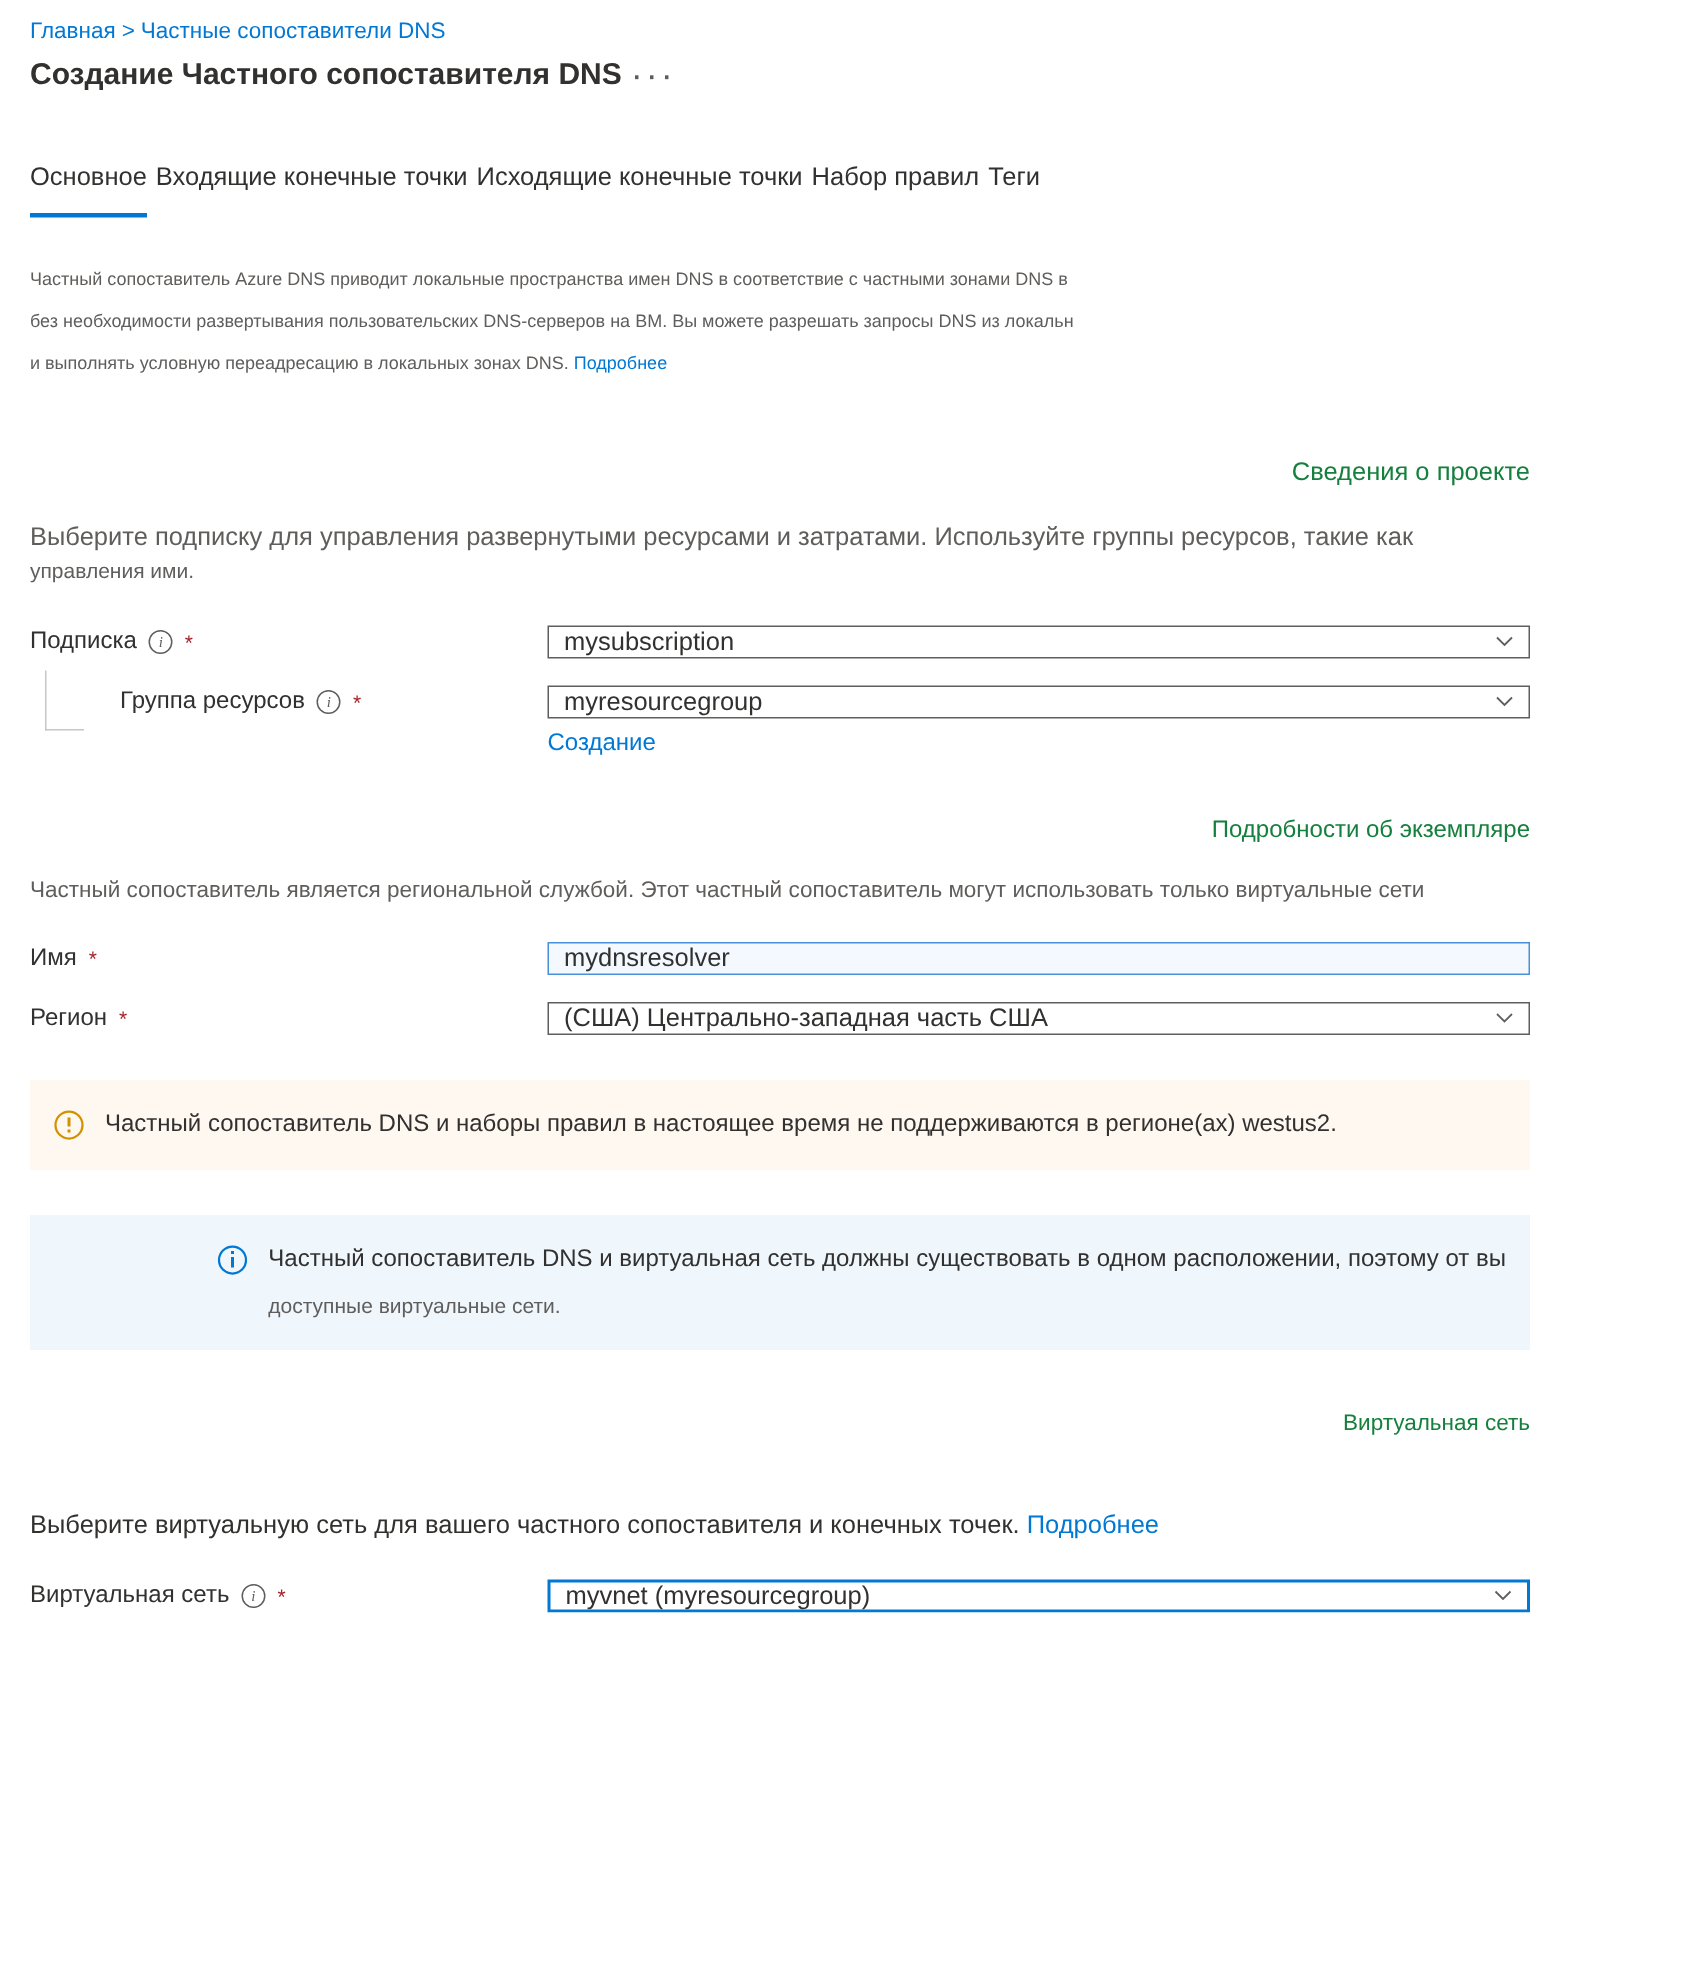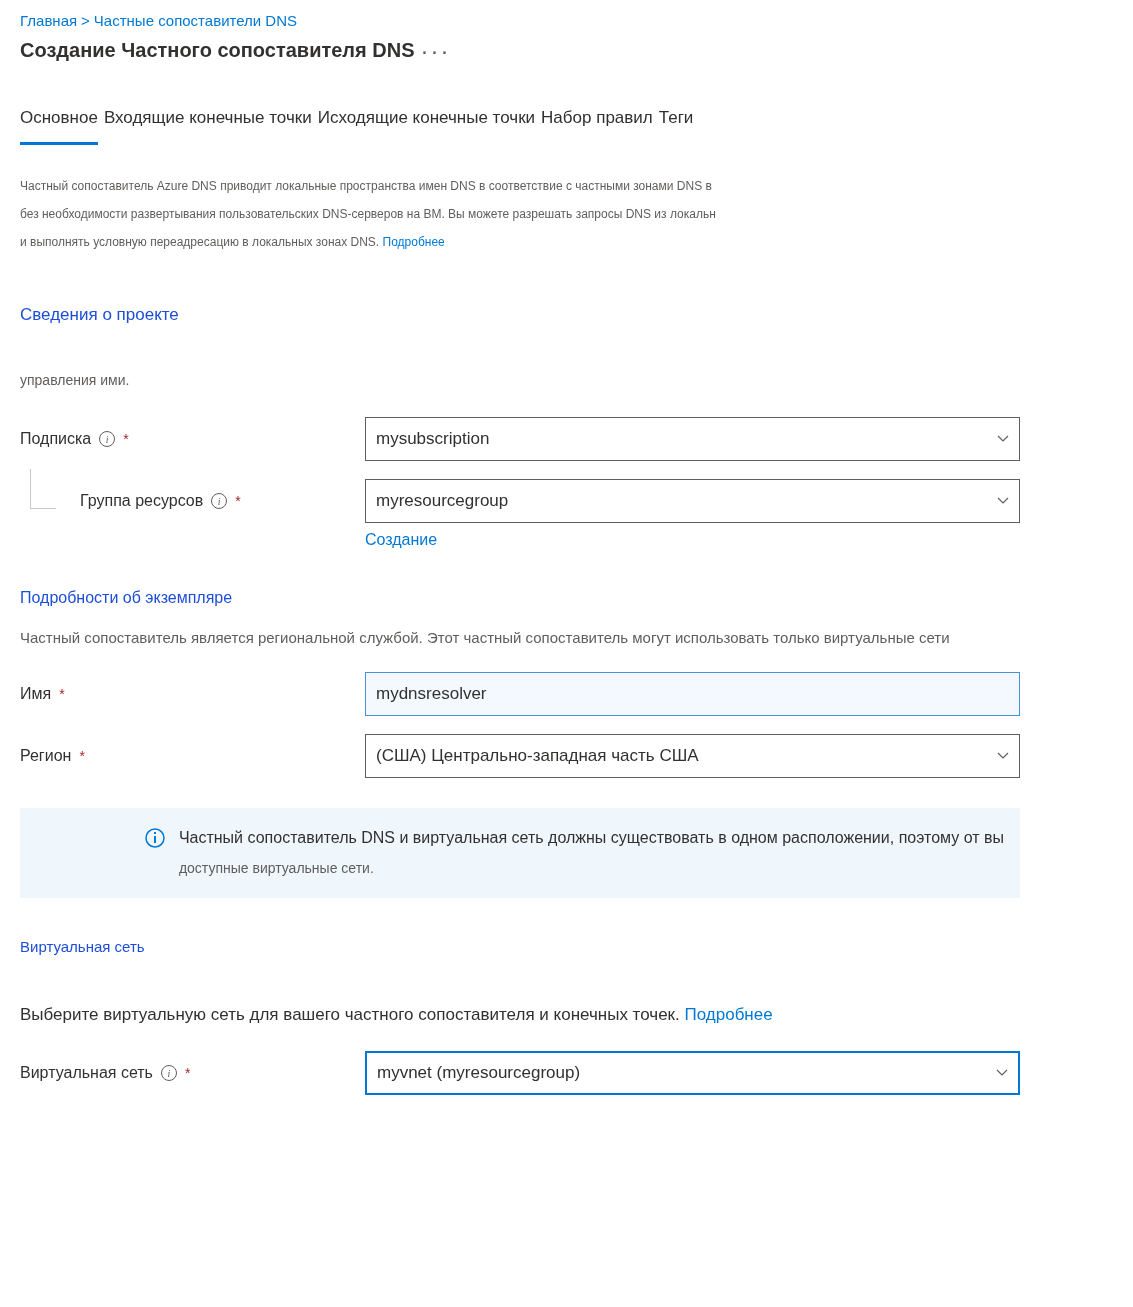--- a/index.html
+++ b/index.html
@@ -65,22 +65,23 @@
   .tab+ .tab { margin-left: 6px; }
   .intro {
     font-size: 12px;
     line-height: 28px;
     color: #605e5c;
     margin-bottom: 49px;
   }
   .intro .link { color: #0078d4; cursor: pointer; }
   .section-title {
     font-size: 17px;
-    color: #1d4ed8;
+    color: #15803d;
     margin-bottom: 22px;
+    text-align: right;
   }
   .section-desc {
     font-size: 17px;
     color: #605e5c;
     line-height: 22px;
     margin-bottom: 6px;
     text-align: justify;
   }
   .section-desc .small {
     font-size: 14px;
@@ -122,21 +123,21 @@
     border-radius: 50%;
     align-items: center;
     justify-content: center;
     font-size: 10px;
     color: #605e5c;
     font-style: italic;
     font-family: Georgia, serif;
   }
   .dropdown {
     flex: 1;
-    height: 44px;
+    height: 22px;
     border: 1px solid #605e5c;
     display: flex;
     align-items: center;
     justify-content: space-between;
     padding: 0 10px;
     font-size: 17px;
     color: #323130;
     background: #ffffff;
     cursor: pointer;
   }
@@ -228,21 +229,21 @@
   </div>
 
   <div class="intro">
     <span>Частный сопоставитель Azure DNS приводит локальные пространства имен DNS в соответствие с частными зонами DNS в </span><br>
     <span>без необходимости развертывания пользовательских DNS-серверов на ВМ. Вы можете разрешать запросы DNS из локальн</span><br>
     <span>и выполнять условную переадресацию в локальных зонах DNS. </span><span class="link">Подробнее</span>
   </div>
 
   <div class="section-title">Сведения о проекте</div>
   <div class="section-desc">
-    <br>
+    <span>Выберите подписку для управления развернутыми ресурсами и затратами. Используйте группы ресурсов, такие как</span><br>
     <span class="small">управления ими.</span>
   </div>
 
   <div class="form-row">
     <div class="form-label">
       <span>Подписка</span>
       <span class="info-icon">i</span>
       <span class="req">*</span>
     </div>
     <div class="dropdown">
@@ -298,20 +299,30 @@
     <div class="dropdown">
       <span>(США) Центрально-западная часть США</span>
       <span class="chevron">
         <svg viewBox="0 0 12 12" width="12" height="12">
             <path d="M1 3 L6 8 L11 3" stroke="#605e5c" stroke-width="1.2" fill="none"></path>
           </svg>
       </span>
     </div>
   </div>
 
+  <div class="alert warning">
+    <div class="alert-icon">
+      <svg viewBox="0 0 20 20" width="20" height="20">
+          <circle cx="10" cy="10" r="9" fill="none" stroke="#d29200" stroke-width="1.5"></circle>
+          <rect x="9" y="5" width="2" height="6" fill="#d29200"></rect>
+          <rect x="9" y="13" width="2" height="2" fill="#d29200"></rect>
+        </svg>
+    </div>
+    <div class="msg">Частный сопоставитель DNS и наборы правил в настоящее время не поддерживаются в регионе(ах) westus2.</div>
+  </div>
 
   <div class="alert info">
     <div class="alert-icon">
       <svg viewBox="0 0 20 20" width="20" height="20">
           <circle cx="10" cy="10" r="9" fill="none" stroke="#0078d4" stroke-width="1.5"></circle>
           <rect x="9" y="8" width="2" height="7" fill="#0078d4"></rect>
           <rect x="9" y="4" width="2" height="2" fill="#0078d4"></rect>
         </svg>
     </div>
     <div class="msg">

